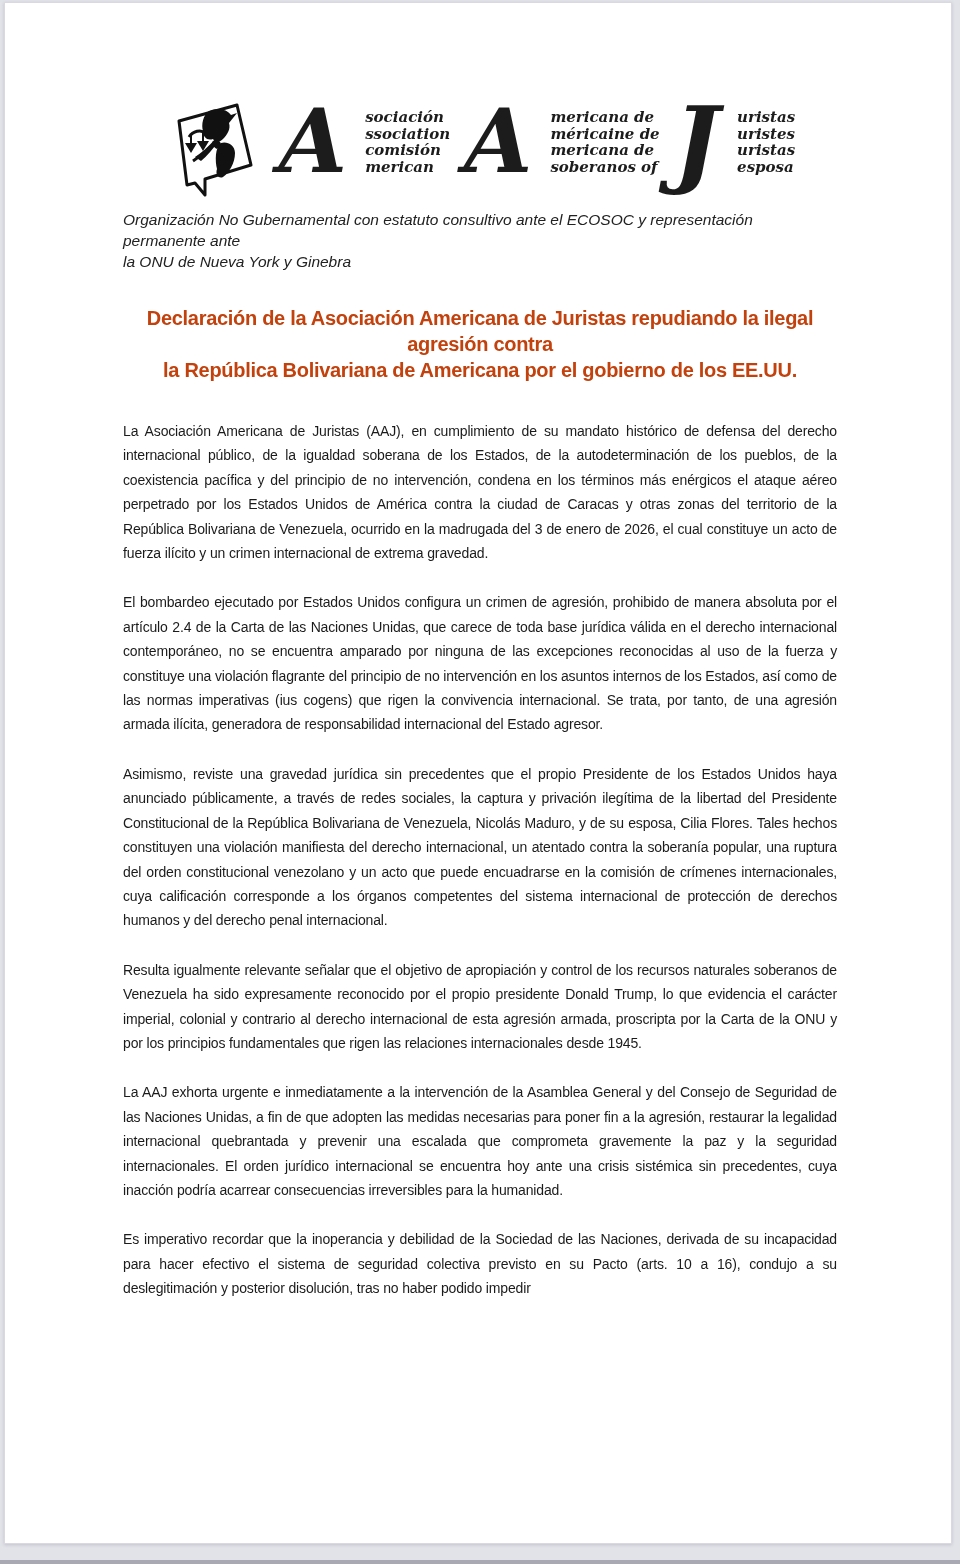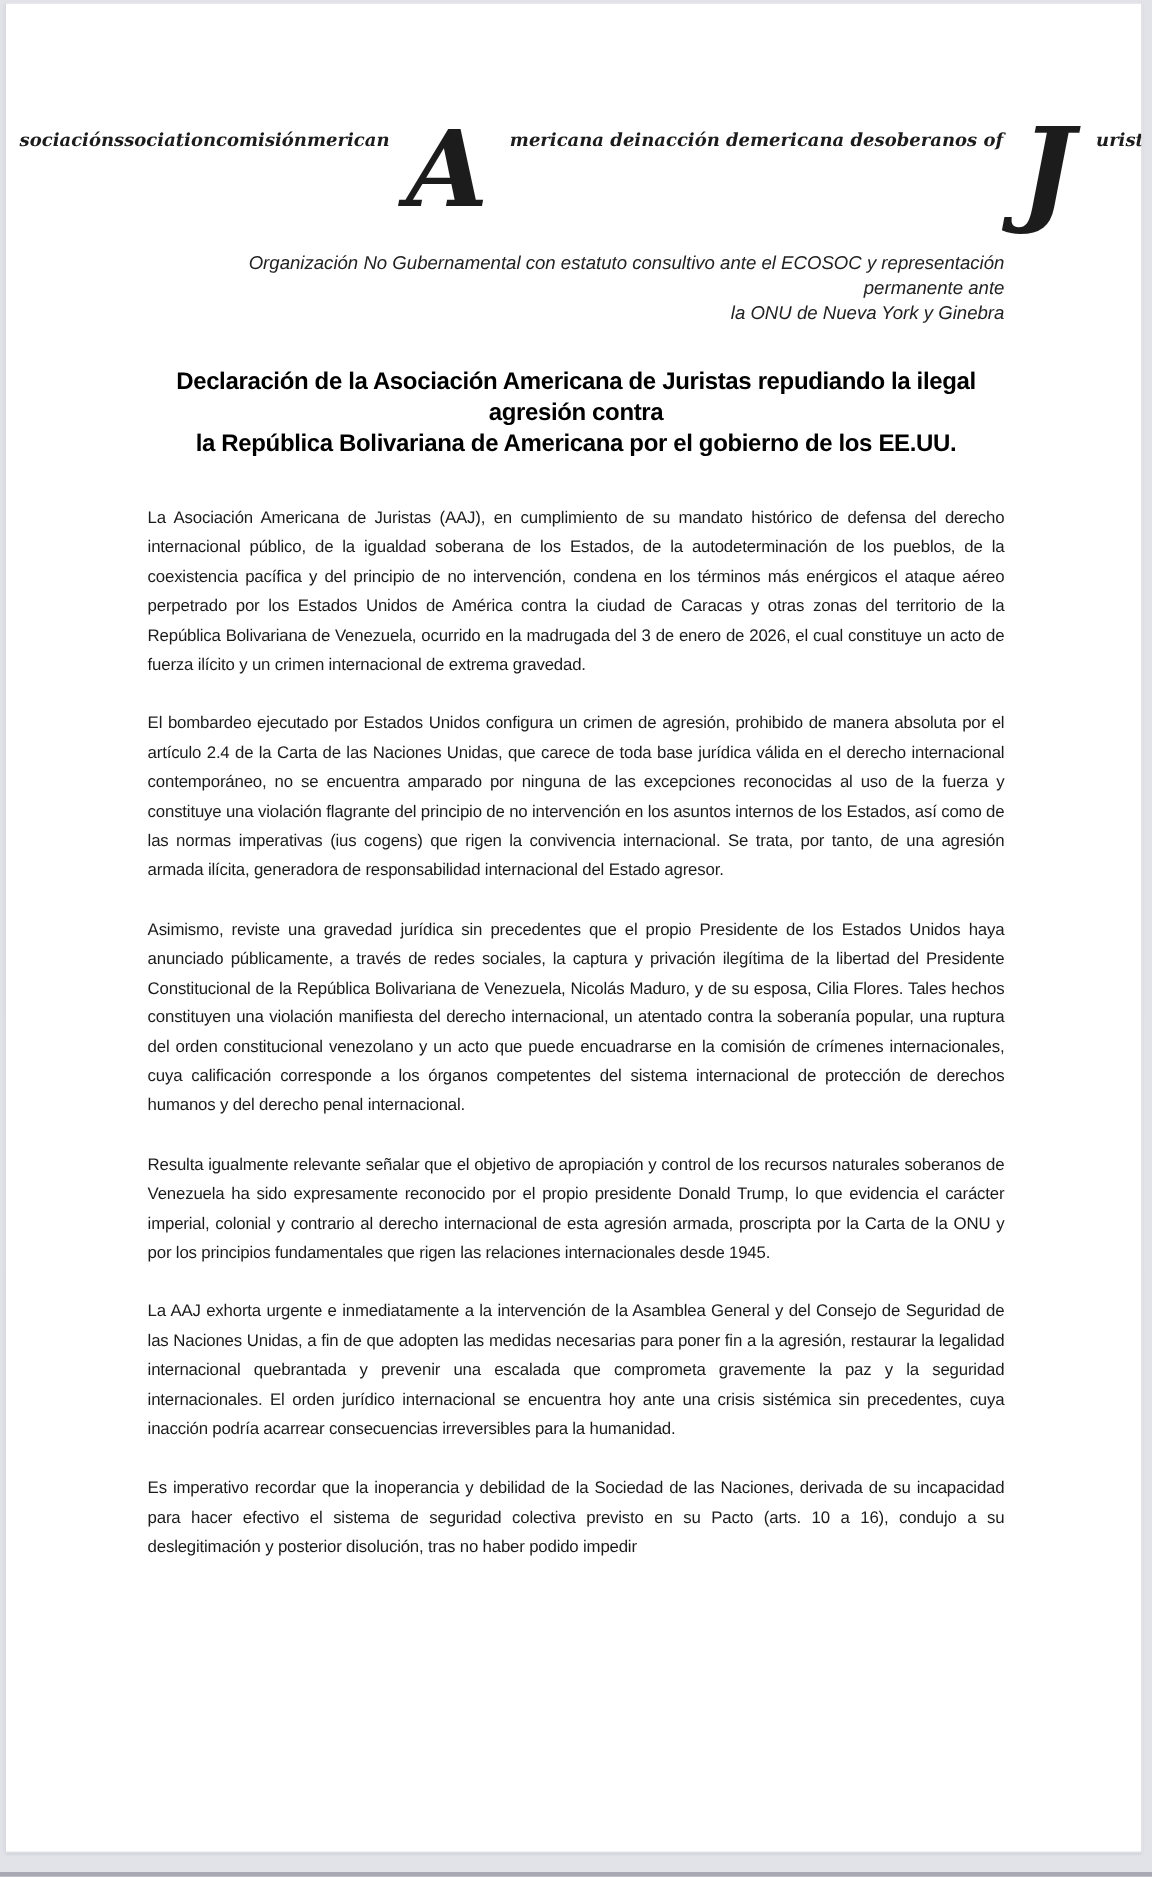--- a/index.html
+++ b/index.html
@@ -58,50 +58,50 @@
     font-family: "DejaVu Serif", "Liberation Serif", serif;
     font-weight: bold;
     font-style: italic;
     font-size: 88px;
     line-height: 0.78;
     letter-spacing: -2px;
   }
   .logo-group.j .logo-letter { font-size: 96px; line-height: 0.72; }
   .logo-words {
     display: flex;
-    flex-direction: row;
+    flex-direction: column;
     margin-left: 20px;
     margin-top: 2px;
   }
   .logo-words span {
     font-family: "DejaVu Serif", "Liberation Serif", serif;
     font-weight: bold;
     font-style: italic;
     font-size: 15px;
     line-height: 16.5px;
     white-space: nowrap;
   }
 
   
   .ngo-note {
     margin-top: 10px;
-    text-align: right;
+    text-align: left;
     font-style: italic;
     font-size: 15.5px;
     line-height: 21px;
     color: #222;
   }
   .doc-title {
     margin-top: 33px;
     text-align: center;
     font-weight: bold;
     font-size: 20px;
     line-height: 26px;
     letter-spacing: -0.3px;
-    color: #000000;
+    color: #c2410c;
   }
 
   
   .paras { margin-top: 36px; }
   .para {
     text-align: justify;
     font-size: 14px;
     line-height: 24.4px;
     letter-spacing: -0.15px;
     color: #1b1b1b;
@@ -147,21 +147,21 @@
             <span>ssociation</span>
             <span>comisión</span>
             <span>merican</span>
           </span>
         </div>
 
         <div class="logo-group">
           <span class="logo-letter">A</span>
           <span class="logo-words">
             <span>mericana de</span>
-            <span>inacción de</span>
+            <span>méricaine de</span>
             <span>mericana de</span>
             <span>soberanos of</span>
           </span>
         </div>
 
         <div class="logo-group j">
           <span class="logo-letter">J</span>
           <span class="logo-words">
             <span>uristas</span>
             <span>uristes</span>

